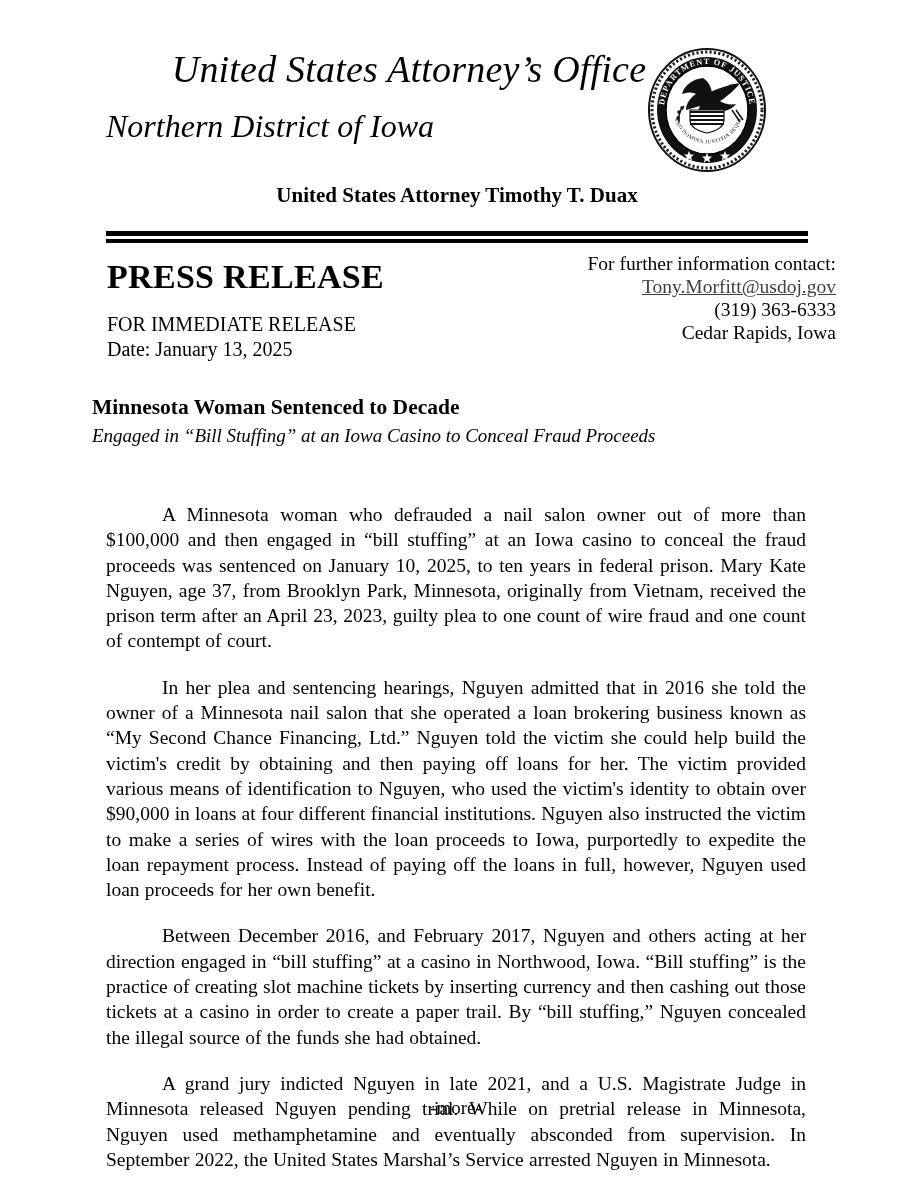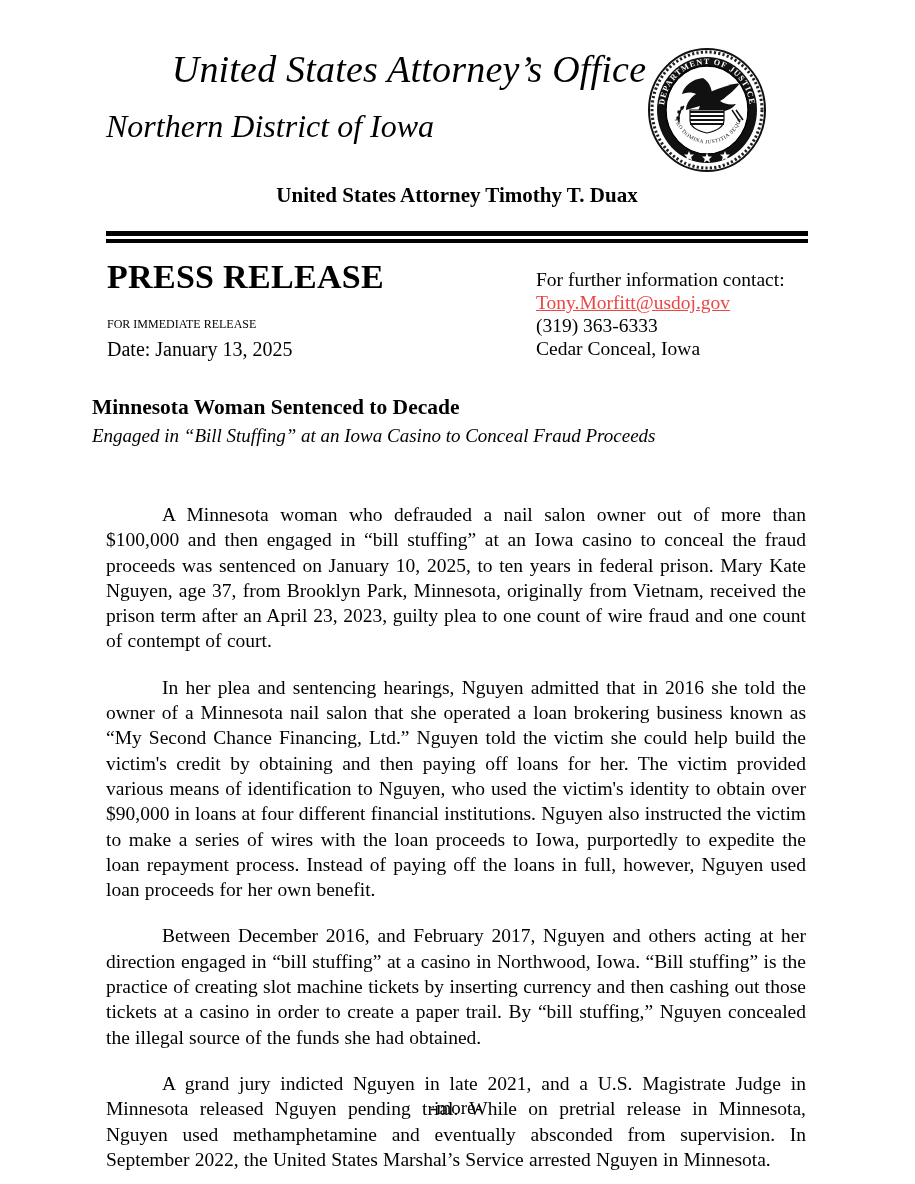--- a/index.html
+++ b/index.html
@@ -100,42 +100,43 @@
     top: 260px;
     width: 400px;
   }
   .press-release-title {
     font-weight: bold;
     font-size: 34px;
     line-height: 34px;
     letter-spacing: 0.3px;
   }
   .immediate-release {
-    font-size: 12px;
+    font-size: 20px;
     line-height: 25px;
     margin-top: 18px;
   }
   .release-date {
     font-size: 20px;
     line-height: 25px;
   }
 
   .header-right {
     position: absolute;
     left: 536px;
-    top: 268px;
+    top: 252px;
     width: 300px;
+    text-align: right;
   }
   .header-right div {
     font-size: 19.5px;
     line-height: 23px;
     white-space: nowrap;
   }
   .contact-email {
-    color: #ef4444;
+    color: #404040;
     text-decoration: underline;
   }
 
   
   .headline {
     position: absolute;
     left: 92px;
     top: 394px;
     width: 702px;
     text-align: left;
@@ -251,21 +252,21 @@
   <div class="header-left">
     <div class="press-release-title">PRESS RELEASE</div>
     <div class="immediate-release">FOR IMMEDIATE RELEASE</div>
     <div class="release-date">Date:  January 13, 2025</div>
   </div>
 
   <div class="header-right">
     <div>For further information contact:</div>
     <div><a class="contact-email" href="#">Tony.Morfitt@usdoj.gov</a></div>
     <div>(319) 363-6333</div>
-    <div>Cedar Conceal, Iowa</div>
+    <div>Cedar Rapids, Iowa</div>
   </div>
 
   <div class="headline">
     <div class="headline-line">Minnesota Woman Sentenced to Decade</div>
     <div class="subheadline">Engaged in “Bill Stuffing” at an Iowa Casino to Conceal Fraud Proceeds</div>
   </div>
 
   <div class="body-text">
     <p>A Minnesota woman who defrauded a nail salon owner out of more than $100,000 and then engaged in “bill stuffing” at an Iowa casino to conceal the fraud proceeds was sentenced on January 10, 2025, to ten years in federal prison.   Mary Kate Nguyen, age 37, from Brooklyn Park, Minnesota, originally from Vietnam, received the prison term after an April 23, 2023, guilty plea to one count of wire fraud and one count of contempt of court.</p>
     <p>In her plea and sentencing hearings, Nguyen admitted that in 2016 she told the owner of a Minnesota nail salon that she operated a loan brokering business known as “My Second Chance Financing, Ltd.” Nguyen told the victim she could help build the victim's credit by obtaining and then paying off loans for her.   The victim provided various means of identification to Nguyen, who used the victim's identity to obtain over $90,000 in loans at four different financial institutions.  Nguyen also instructed the victim to make a series of wires with the loan proceeds to Iowa, purportedly to expedite the loan repayment process.   Instead of paying off the loans in full, however, Nguyen used loan proceeds for her own benefit.</p>

